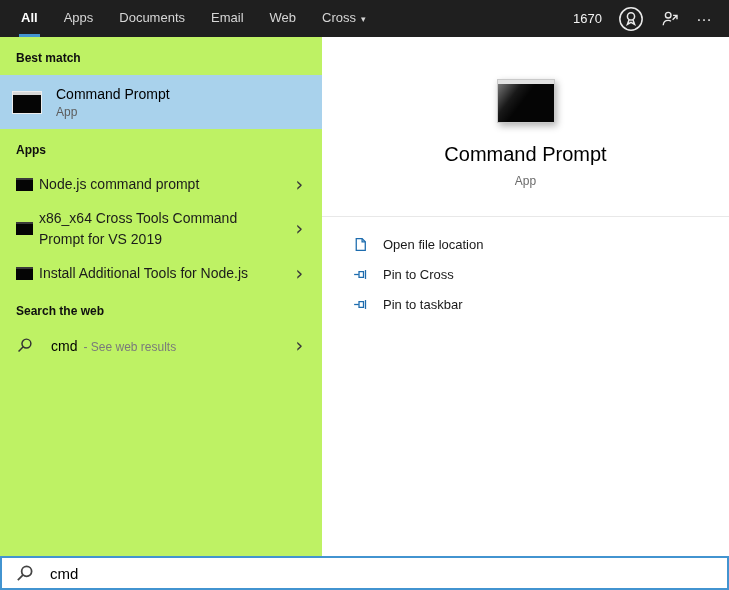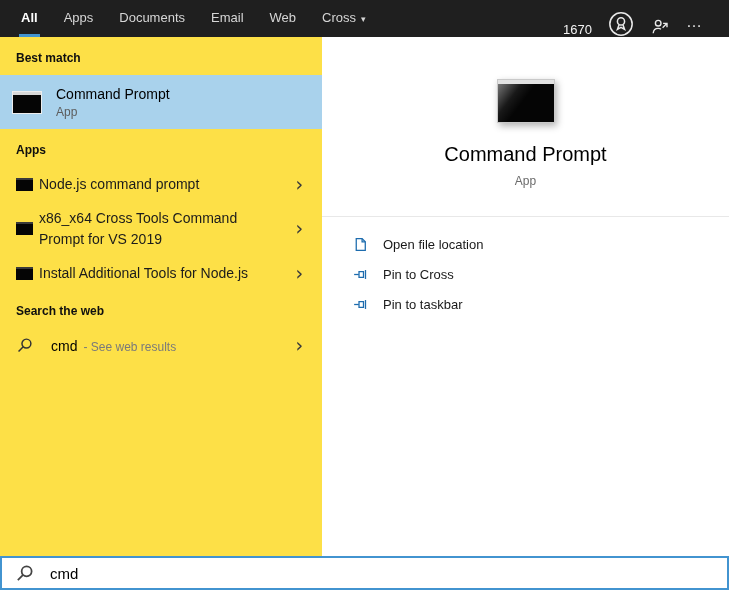--- a/index.html
+++ b/index.html
@@ -6,29 +6,29 @@
   body { font-family: "Liberation Sans", sans-serif; background: #888; }
   .screen { width: 729px; height: 590px; display: flex; flex-direction: column; background: #fff; overflow: hidden; }
 
   
   .topbar { flex: 0 0 36px; background: #1f1f1f; display: flex; align-items: stretch; }
   .tabs { display: flex; margin-left: 8px; }
   .tab { padding: 0 13px; line-height: 36px; font-size: 13px; color: #d6d6d6; position: relative; cursor: pointer; white-space: nowrap; }
   .tab.active { color: #fff; font-weight: bold; }
   .tab.active::after { content: ""; position: absolute; left: 11px; right: 11px; bottom: 0; height: 3px; background: #4294d0; }
   .tab .caret { font-size: 9px; margin-left: 5px; color: #d6d6d6; }
-  .topbar-right { margin-left: auto; display: flex; align-items: flex-end; gap: 16px; padding-right: 26px; }
+  .topbar-right { margin-left: auto; display: flex; align-items: center; gap: 16px; padding-right: 16px; }
   .rewards-points { font-size: 13px; color: #f2f2f2; cursor: pointer; }
   .tb-btn { display: inline-flex; align-items: center; justify-content: center; cursor: pointer; color: #e8e8e8; }
   .tb-btn svg { stroke: #e8e8e8; fill: none; stroke-width: 1.4; }
   .ellipsis { font-size: 16px; letter-spacing: 1px; color: #e0e0e0; cursor: pointer; padding-bottom: 6px; }
 
   
   .main { flex: 1; display: flex; min-height: 0; }
-  .left { flex: 0 0 322px; background: #fde047; overflow: hidden; }
+  .left { flex: 0 0 322px; background: #bef264; overflow: hidden; }
   .right { flex: 1; background: #fff; display: flex; flex-direction: column; align-items: center; padding-top: 42px; }
 
   .section-header { font-size: 12px; font-weight: bold; color: #0f0f0f; padding: 14px 16px 10px 16px; }
 
   .best-match { height: 54px; background: #a9d2ec; display: flex; align-items: center; gap: 14px; padding: 0 12px; cursor: pointer; }
   .bm-title { font-size: 14px; color: #000; }
   .bm-sub { font-size: 12px; color: #5c5c5c; margin-top: 3px; }
 
   
   .term { background: #050505; position: relative; flex: 0 0 auto; }

